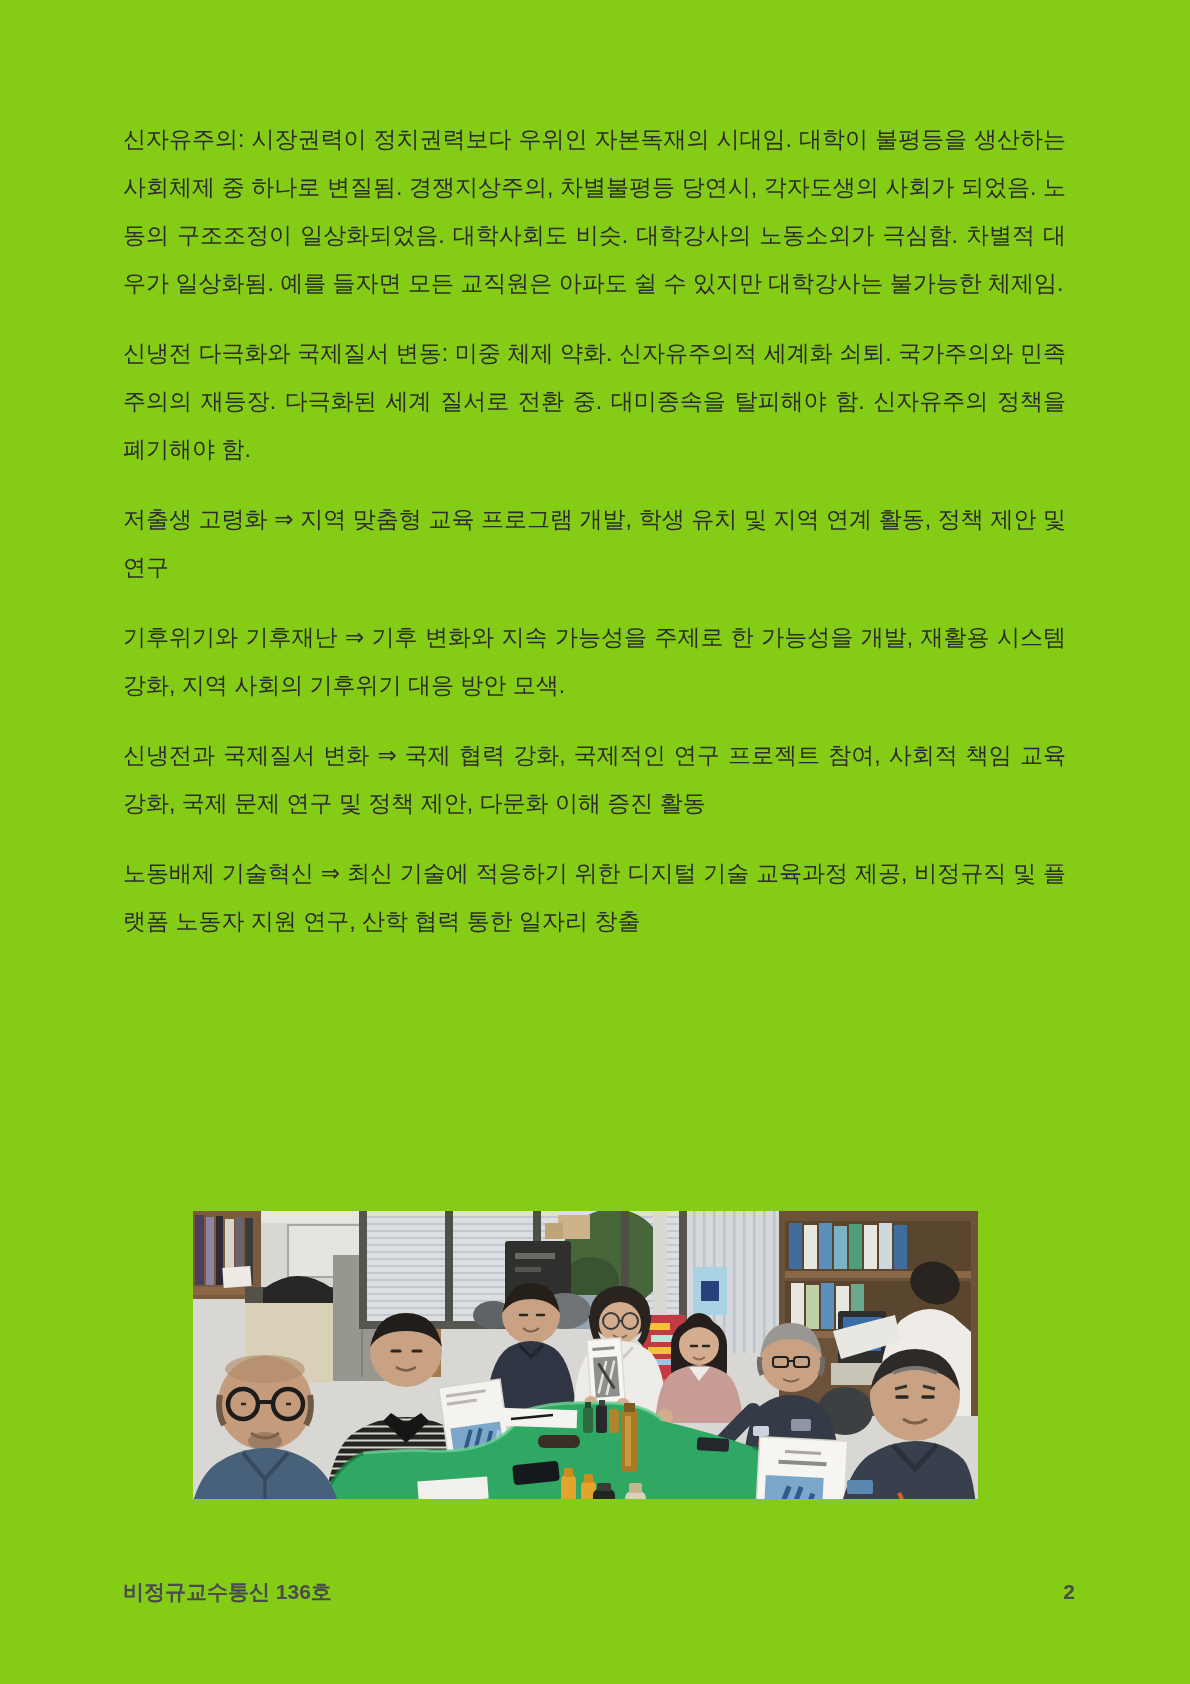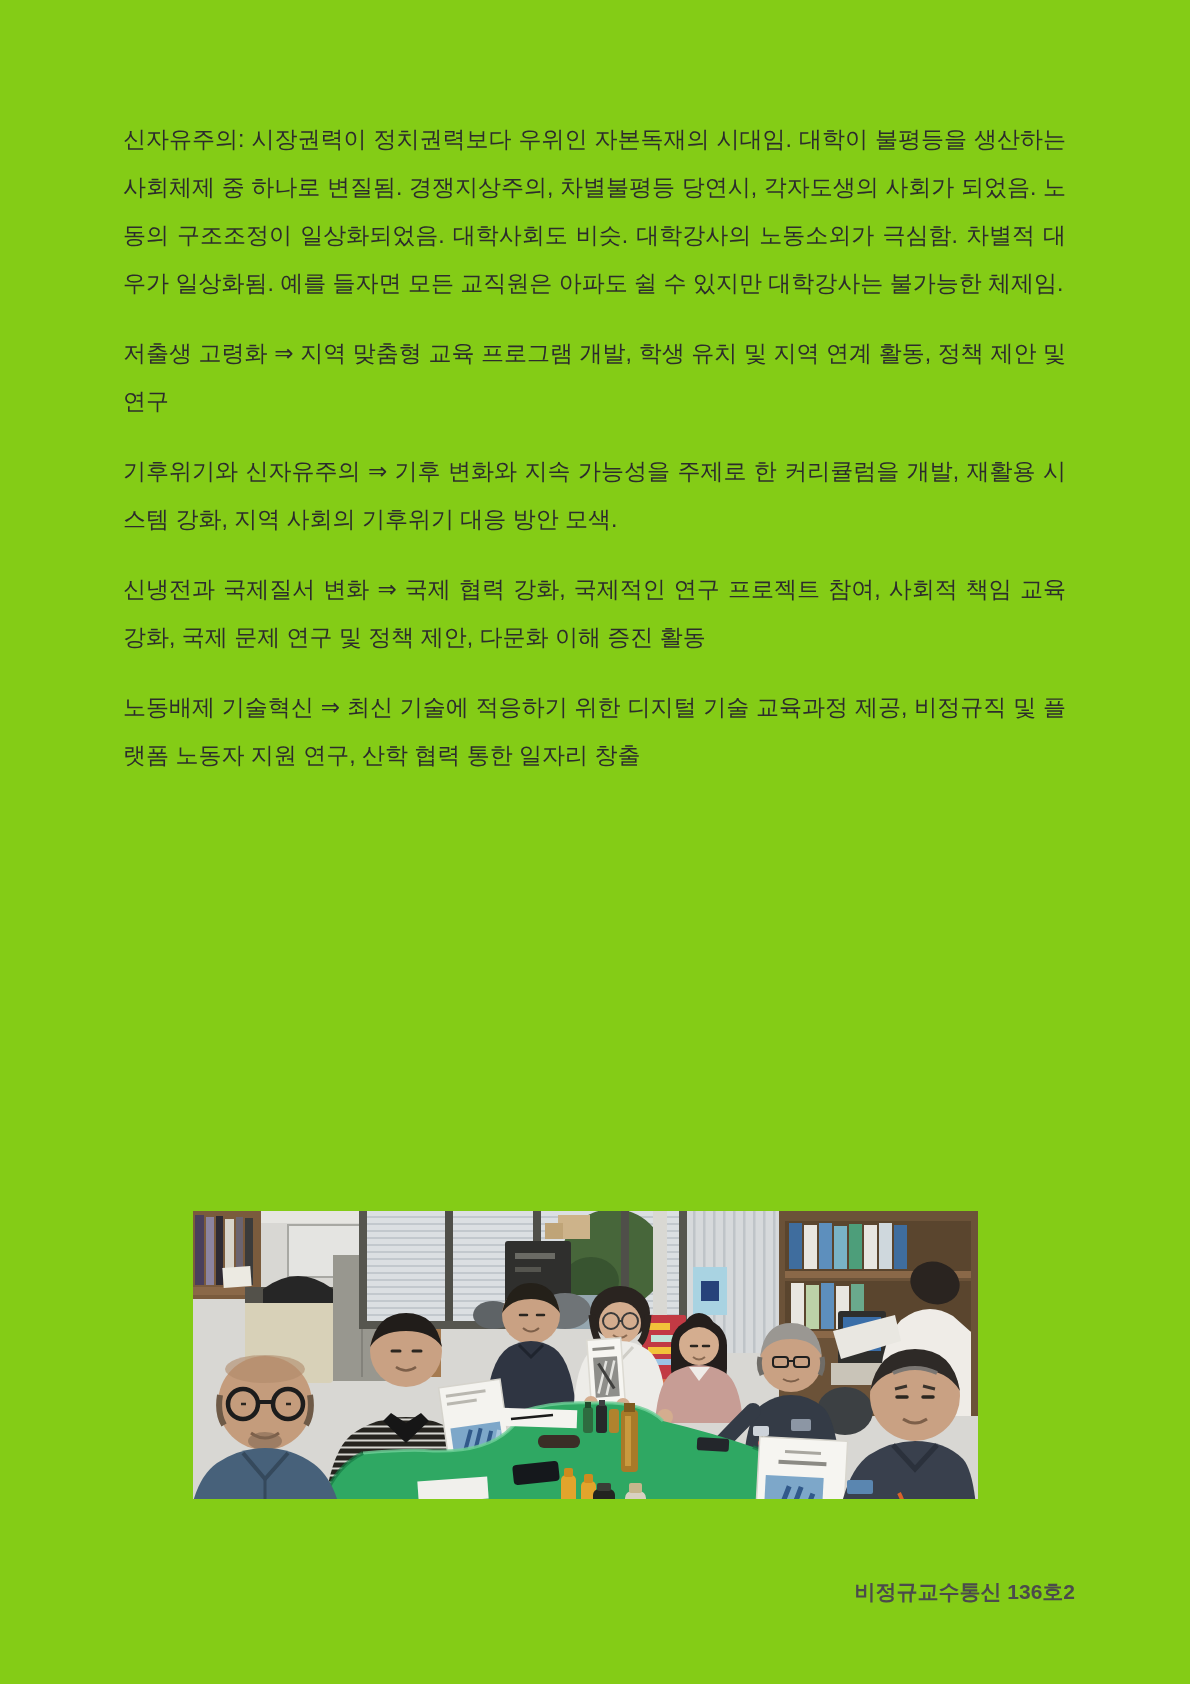--- a/index.html
+++ b/index.html
@@ -33,36 +33,37 @@
     margin:0;padding:0;
     overflow:hidden;
     background:#d8d7d3;
     font-style:italic;
   }
   .footer{
     position:absolute;
     left:123px;top:1578px;
     width:952px;
     display:flex;
-    justify-content:flex-end;
+    justify-content:space-between;
     align-items:baseline;
     font-size:21px;
     font-weight:bold;
     color:#4b4b4b;
   }
 </style>
 </head>
 <body>
 
 <div class="page">
 
   <main class="content">
     <p class="para">신자유주의: 시장권력이 정치권력보다 우위인 자본독재의 시대임. 대학이 불평등을 생산하는 사회체제 중 하나로 변질됨. 경쟁지상주의, 차별불평등 당연시, 각자도생의 사회가 되었음. 노동의 구조조정이 일상화되었음. 대학사회도 비슷. 대학강사의 노동소외가 극심함. 차별적 대우가 일상화됨. 예를 들자면 모든 교직원은 아파도 쉴 수 있지만 대학강사는 불가능한 체제임.</p>
+    <p class="para">신냉전 다극화와 국제질서 변동: 미중 체제 약화. 신자유주의적 세계화 쇠퇴. 국가주의와 민족주의의 재등장. 다극화된 세계 질서로 전환 중. 대미종속을 탈피해야 함. 신자유주의 정책을 폐기해야 함.</p>
     <p class="para">저출생 고령화  ⇒ 지역 맞춤형 교육 프로그램 개발, 학생 유치 및 지역 연계 활동, 정책 제안 및 연구</p>
-    <p class="para">기후위기와 신자유주의 ⇒ 기후 변화와 지속 가능성을 주제로 한 커리큘럼을 개발, 재활용 시스템 강화, 지역 사회의 기후위기 대응 방안 모색.</p>
+    <p class="para">기후위기와 기후재난 ⇒ 기후 변화와 지속 가능성을 주제로 한 가능성을 개발, 재활용 시스템 강화, 지역 사회의 기후위기 대응 방안 모색.</p>
     <p class="para">신냉전과 국제질서 변화 ⇒ 국제 협력 강화, 국제적인 연구 프로젝트 참여, 사회적 책임 교육 강화, 국제 문제 연구 및 정책 제안, 다문화 이해 증진 활동</p>
     <p class="para">노동배제 기술혁신 ⇒ 최신 기술에 적응하기 위한 디지털 기술 교육과정 제공, 비정규직 및 플랫폼 노동자 지원 연구, 산학 협력 통한 일자리 창출</p>
   </main>
 
   <figure class="photo">
     <svg width="785" height="336" viewBox="0 0 785 336" xmlns="http://www.w3.org/2000/svg">
       <defs>
         <pattern id="hblind" width="8" height="7" patternUnits="userSpaceOnUse">
           <rect width="8" height="7" fill="#dbdfe2"></rect>
           <rect y="5" width="8" height="2" fill="#c2c8cd"></rect>

